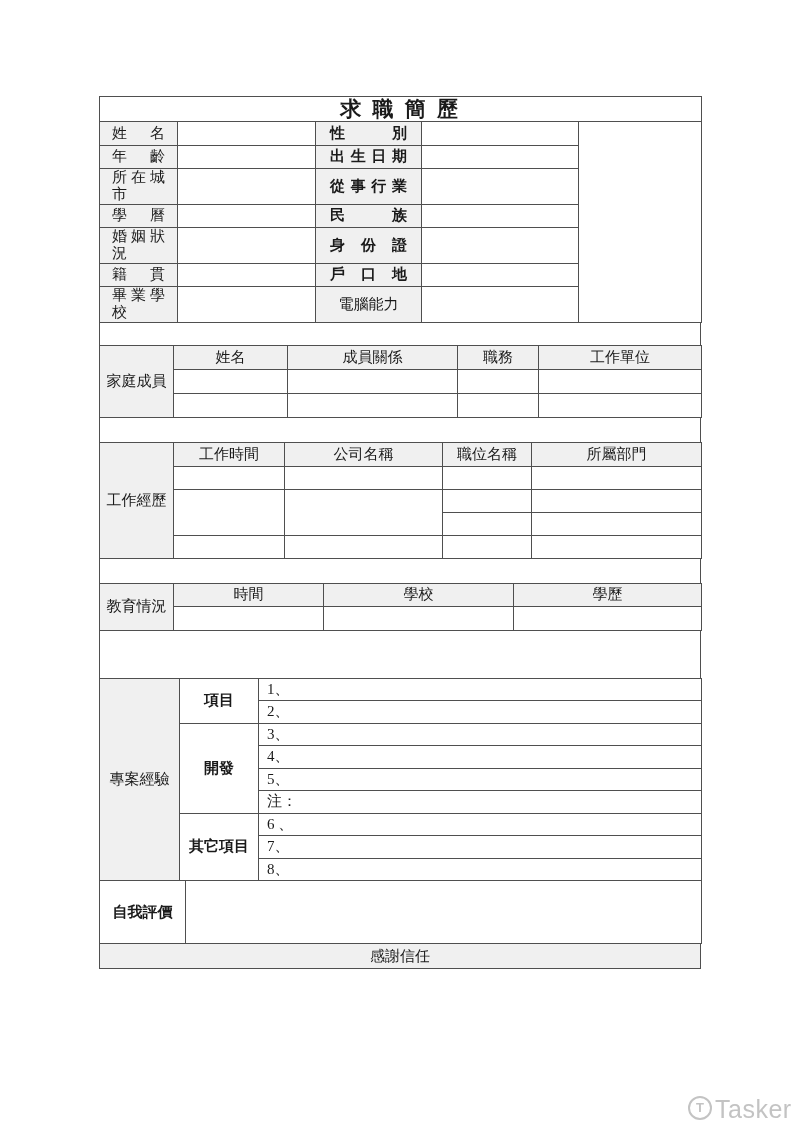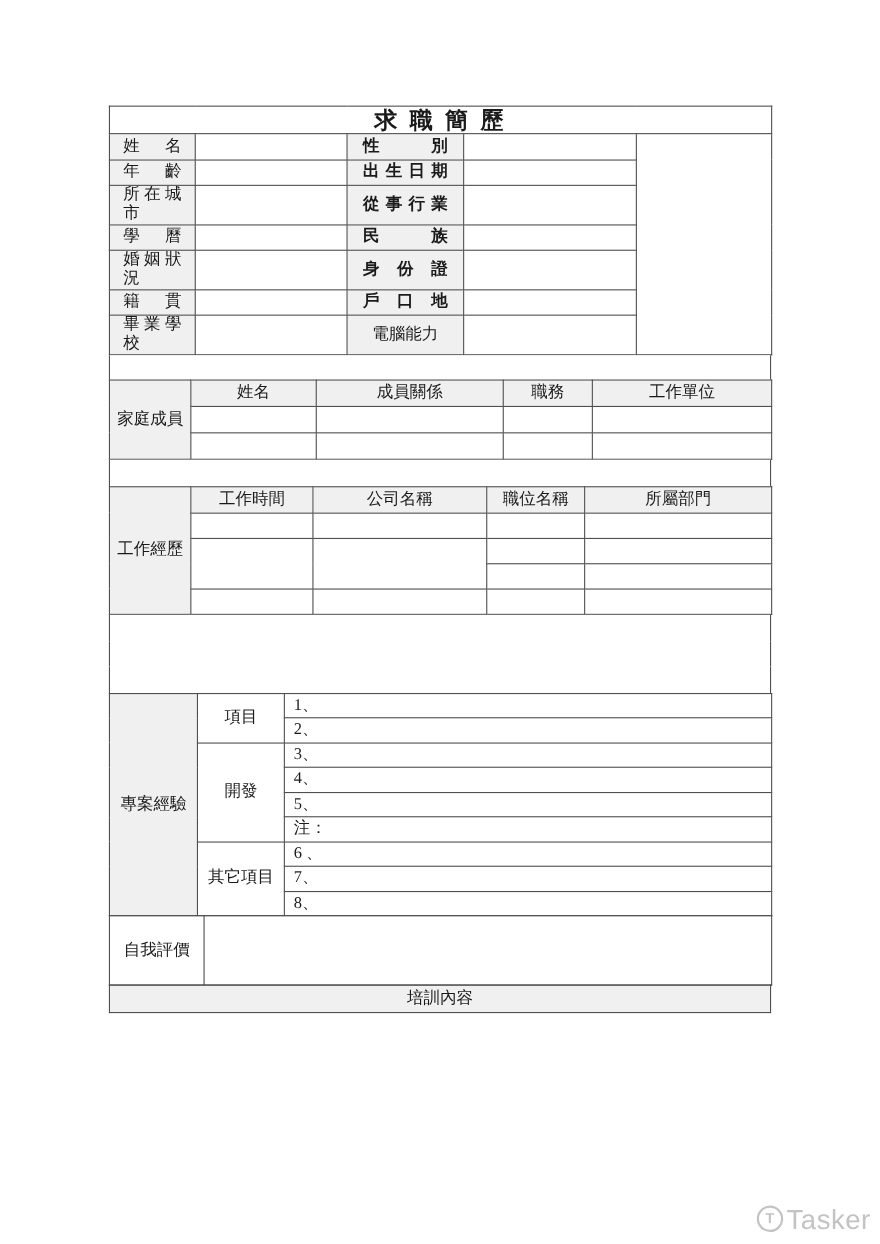--- a/index.html
+++ b/index.html
@@ -10,21 +10,21 @@
   }
   .sheet{position:absolute;left:99px;top:96px;width:602px;}
   table{border-collapse:collapse;table-layout:fixed;width:602px;}
   td{border:1px solid #4f4f4f;font-size:15px;padding:0;overflow:hidden;
      vertical-align:middle;line-height:1.15;}
   .lbl{background:#f0f0f0;text-align:center;}
   .jus{background:#f0f0f0;text-align:justify;text-align-last:justify;}
   .pad1{padding:0 12px;}
   .pad2{padding:0 14px;font-weight:bold;}
   .hdr{background:#f0f0f0;text-align:center;}
-  .val{background:#ffffff;}
+  .val{background:#ffffff;font-weight:bold;}
   .titlecell{font-size:21px;font-weight:bold;text-align:center;
      letter-spacing:3px;background:#fff;}
   .gap{height:22px;border-left:1px solid #4f4f4f;border-right:1px solid #4f4f4f;
      background:#fff;}
   .item{text-align:left;padding-left:8px;background:#fff;}
   .footercell{background:#f0f0f0;text-align:center;font-size:15px;}
   .tight{margin-top:-1px;border-radius:26px;}
   .watermark{position:absolute;left:688px;top:1095px;display:flex;
      align-items:center;font-family:"Liberation Sans","DejaVu Sans",sans-serif;
      color:#c3c3c3;}
@@ -167,20 +167,41 @@
       <td class="val"></td>
           <td class="val"></td>
           <td class="val"></td>
           <td class="val"></td>
     </tr>
   </tbody>
     </table>
 
   <div class="gap" style="height:24px"></div>
 
+  <table>
+    <colgroup>
+        <col style="width:74px">
+        <col style="width:150px">
+        <col style="width:190px">
+        <col style="width:188px">
+      </colgroup>
+    <tbody>
+        <tr style="height:23px">
+      <td rowspan="2" class="lbl">教育情況</td>
+      <td class="hdr">時間</td>
+      <td class="hdr">學校</td>
+      <td class="hdr">學歷</td>
+    </tr>
+    <tr style="height:24px">
+      <td class="val"></td>
+          <td class="val"></td>
+          <td class="val"></td>
+    </tr>
+  </tbody>
+    </table>
 
   <div class="gap" style="height:23px"></div>
 
 
   <div class="gap" style="height:24px"></div>
 
   <table>
     <colgroup>
         <col style="width:80px">
         <col style="width:79px">
@@ -230,21 +251,21 @@
         <tr style="height:63px">
       <td class="val" style="text-align:center">自我評價</td>
       <td class="val"></td>
     </tr>
   </tbody>
     </table>
 
   <table class="tight">
     <tbody>
         <tr style="height:25px">
-      <td class="footercell">培訓內容</td>
+      <td class="footercell">感謝信任</td>
     </tr>
   </tbody>
     </table>
 
 </div>
 
 <div class="watermark">
   <span class="wm-icon">T</span>
   <span class="wm-text">Tasker</span>
 </div>

